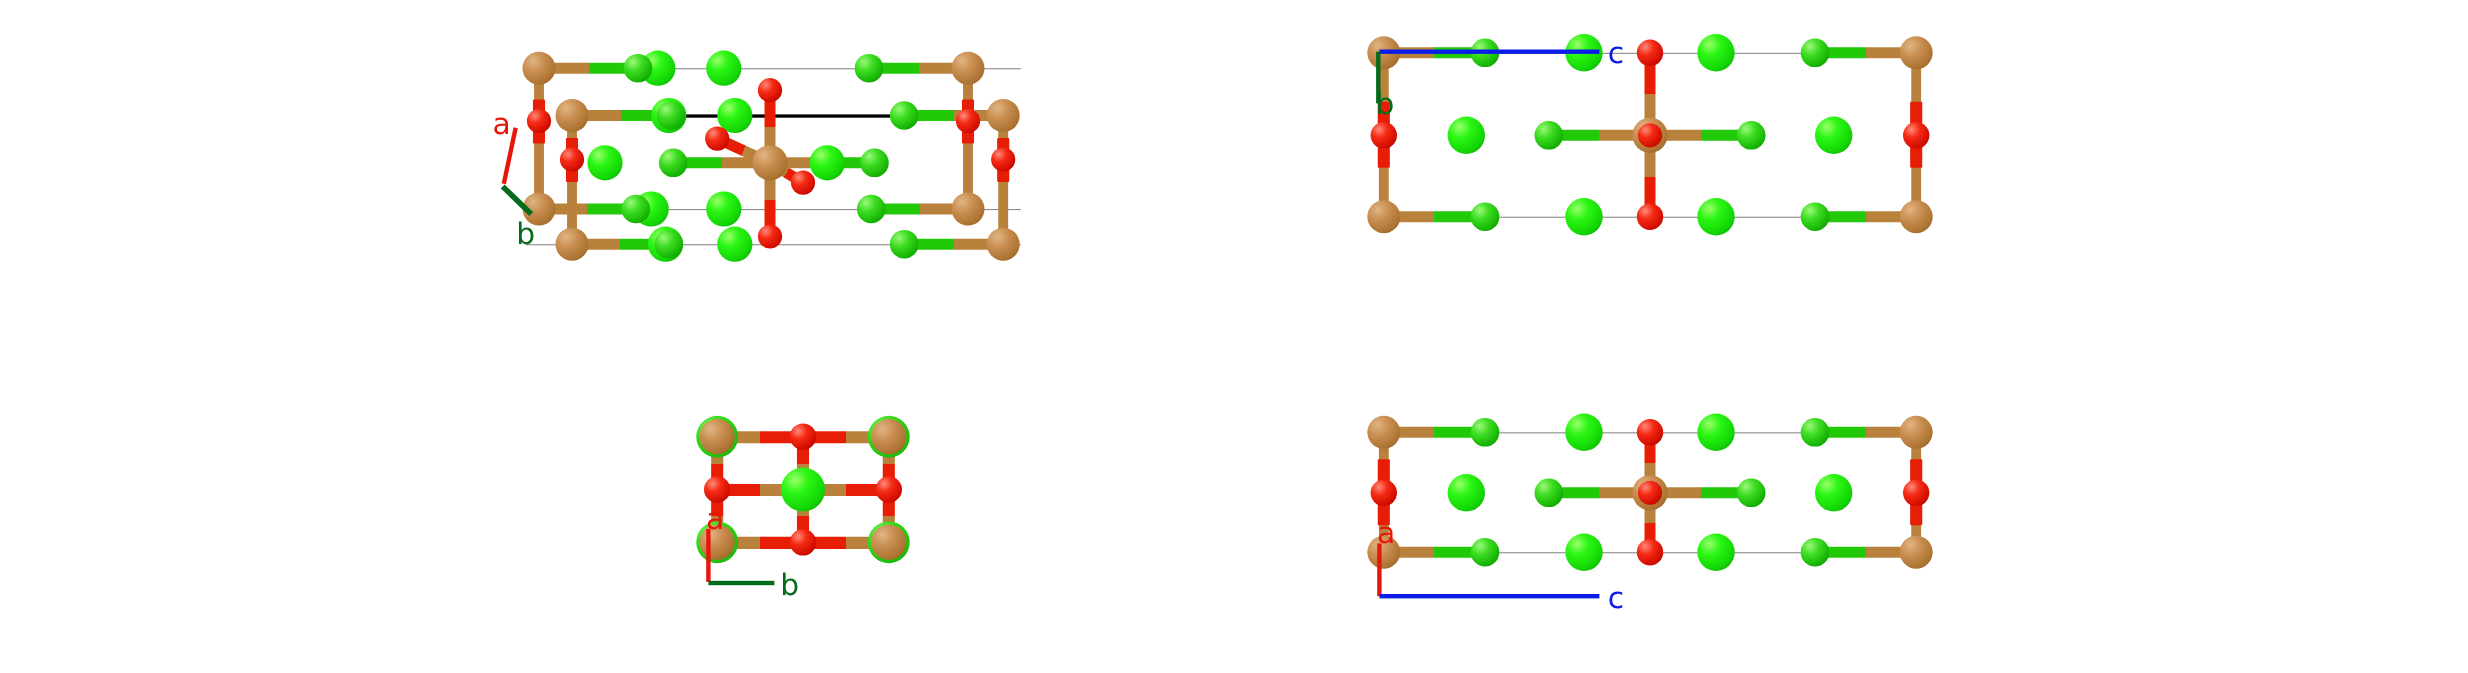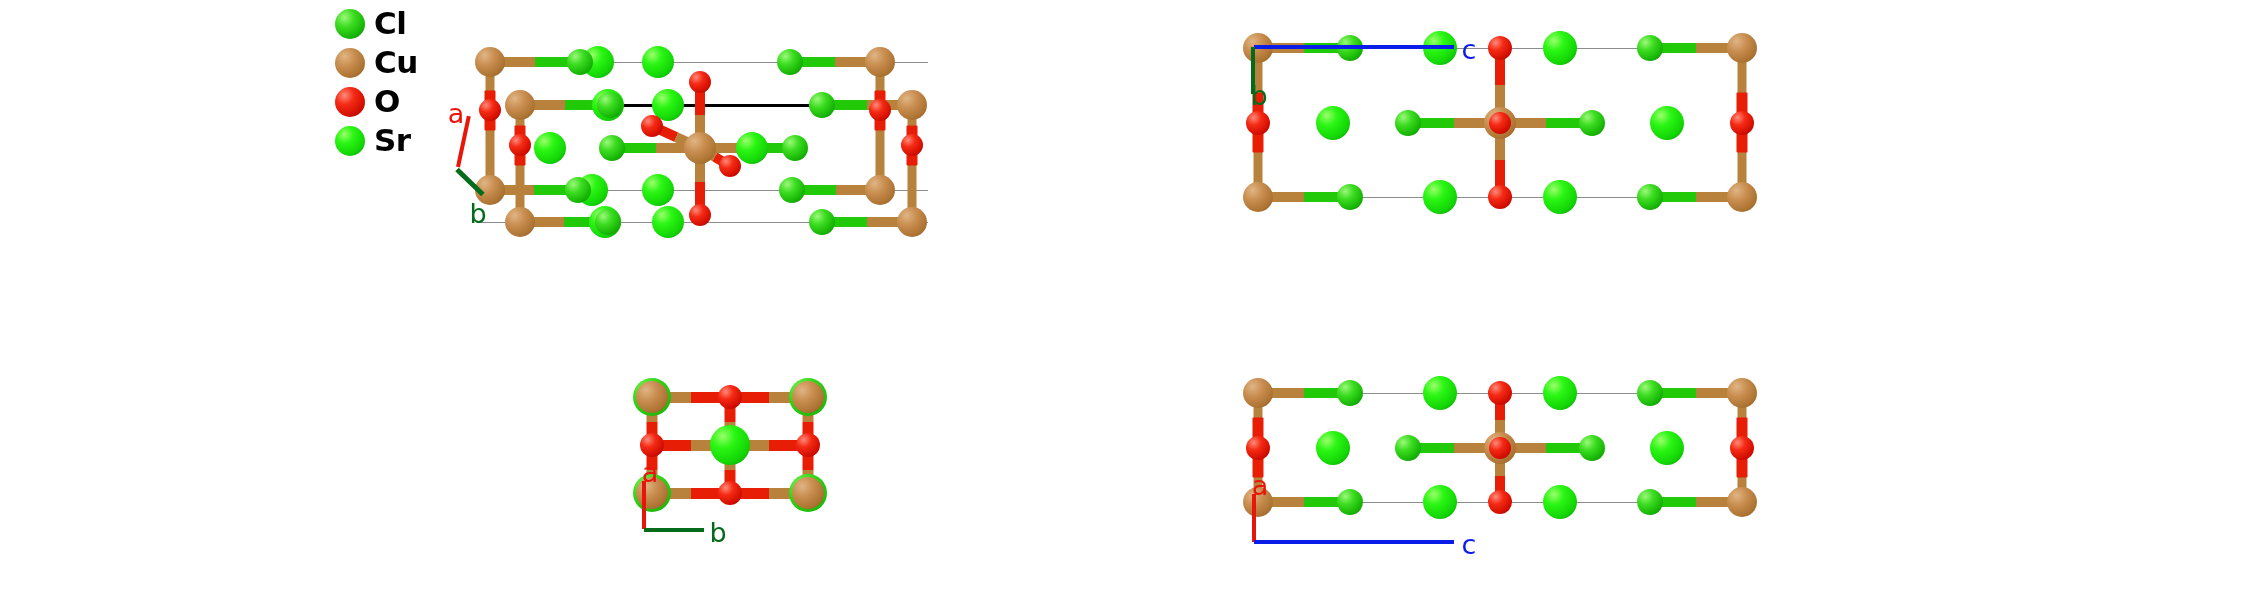--- a/index.html
+++ b/index.html
@@ -36,38 +36,20 @@
   .axlabel{position:absolute;font-size:27px;line-height:1;transform:translate(-50%,-50%);}
   .ax-a{color:#e8150a;}
   .ax-b{color:#046b1a;}
   .ax-c{color:#0a1ce8;}
 </style>
 </head>
 <body>
 
 <div class="canvas">
 
-  <div class="legend">
-    <div class="legend-row">
-      <div class="legend-swatch atom-static cl-sw" style="background:radial-gradient(circle at 32% 28%,#9cf87a 0%,#3ddd22 32%,#16b404 70%,#0b7a02 100%);"></div>
-      <div class="legend-label">Cl</div>
-    </div>
-    <div class="legend-row">
-      <div class="legend-swatch" style="background:radial-gradient(circle at 32% 28%,#e0b585 0%,#c98e50 34%,#ab7231 72%,#7d4f1c 100%);"></div>
-      <div class="legend-label">Cu</div>
-    </div>
-    <div class="legend-row">
-      <div class="legend-swatch" style="background:radial-gradient(circle at 32% 28%,#ff8a7a 0%,#f42a14 32%,#d20d00 70%,#8e0800 100%);"></div>
-      <div class="legend-label">O</div>
-    </div>
-    <div class="legend-row">
-      <div class="legend-swatch" style="background:radial-gradient(circle at 32% 28%,#9bff6b 0%,#2bf614 30%,#13d605 68%,#0a8f02 100%);"></div>
-      <div class="legend-label">Sr</div>
-    </div>
-  </div>
 
   <div class="panel" id="p-tl" style="left:430px;top:30px;width:560px;height:220px;">
       <div class="edge" style="left: 48px; top: 31.5px; width: 450px; height: 1px; background: rgb(140, 140, 140); transform: rotate(0deg);"></div>
       <div class="edge" style="left: 48px; top: 159.5px; width: 450px; height: 1px; background: rgb(140, 140, 140); transform: rotate(0deg);"></div>
       <div class="edge" style="left: 48px; top: 191.5px; width: 450px; height: 1px; background: rgb(140, 140, 140); transform: rotate(0deg);"></div>
       <div class="edge" style="left: 150px; top: 73.5px; width: 340px; height: 3px; background: rgb(0, 0, 0); transform: rotate(0deg);"></div>
       <div class="bond" style="left: 60px; top: 27.5px; width: 128px; height: 9px; transform: rotate(90deg); background: linear-gradient(to right, rgb(184, 130, 60) 0%, rgb(184, 130, 60) 50%, rgb(184, 130, 60) 50%, rgb(184, 130, 60) 100%);"></div>
       <div class="bond" style="left: 90px; top: 70.5px; width: 117px; height: 9px; transform: rotate(90deg); background: linear-gradient(to right, rgb(184, 130, 60) 0%, rgb(184, 130, 60) 50%, rgb(184, 130, 60) 50%, rgb(184, 130, 60) 100%);"></div>
       <div class="bond" style="left: 60px; top: 54.5px; width: 40px; height: 11px; transform: rotate(90deg); background: linear-gradient(to right, rgb(232, 29, 5) 0%, rgb(232, 29, 5) 50%, rgb(232, 29, 5) 50%, rgb(232, 29, 5) 100%);"></div>
       <div class="bond" style="left: 90px; top: 89.5px; width: 40px; height: 11px; transform: rotate(90deg); background: linear-gradient(to right, rgb(232, 29, 5) 0%, rgb(232, 29, 5) 50%, rgb(232, 29, 5) 50%, rgb(232, 29, 5) 100%);"></div>

